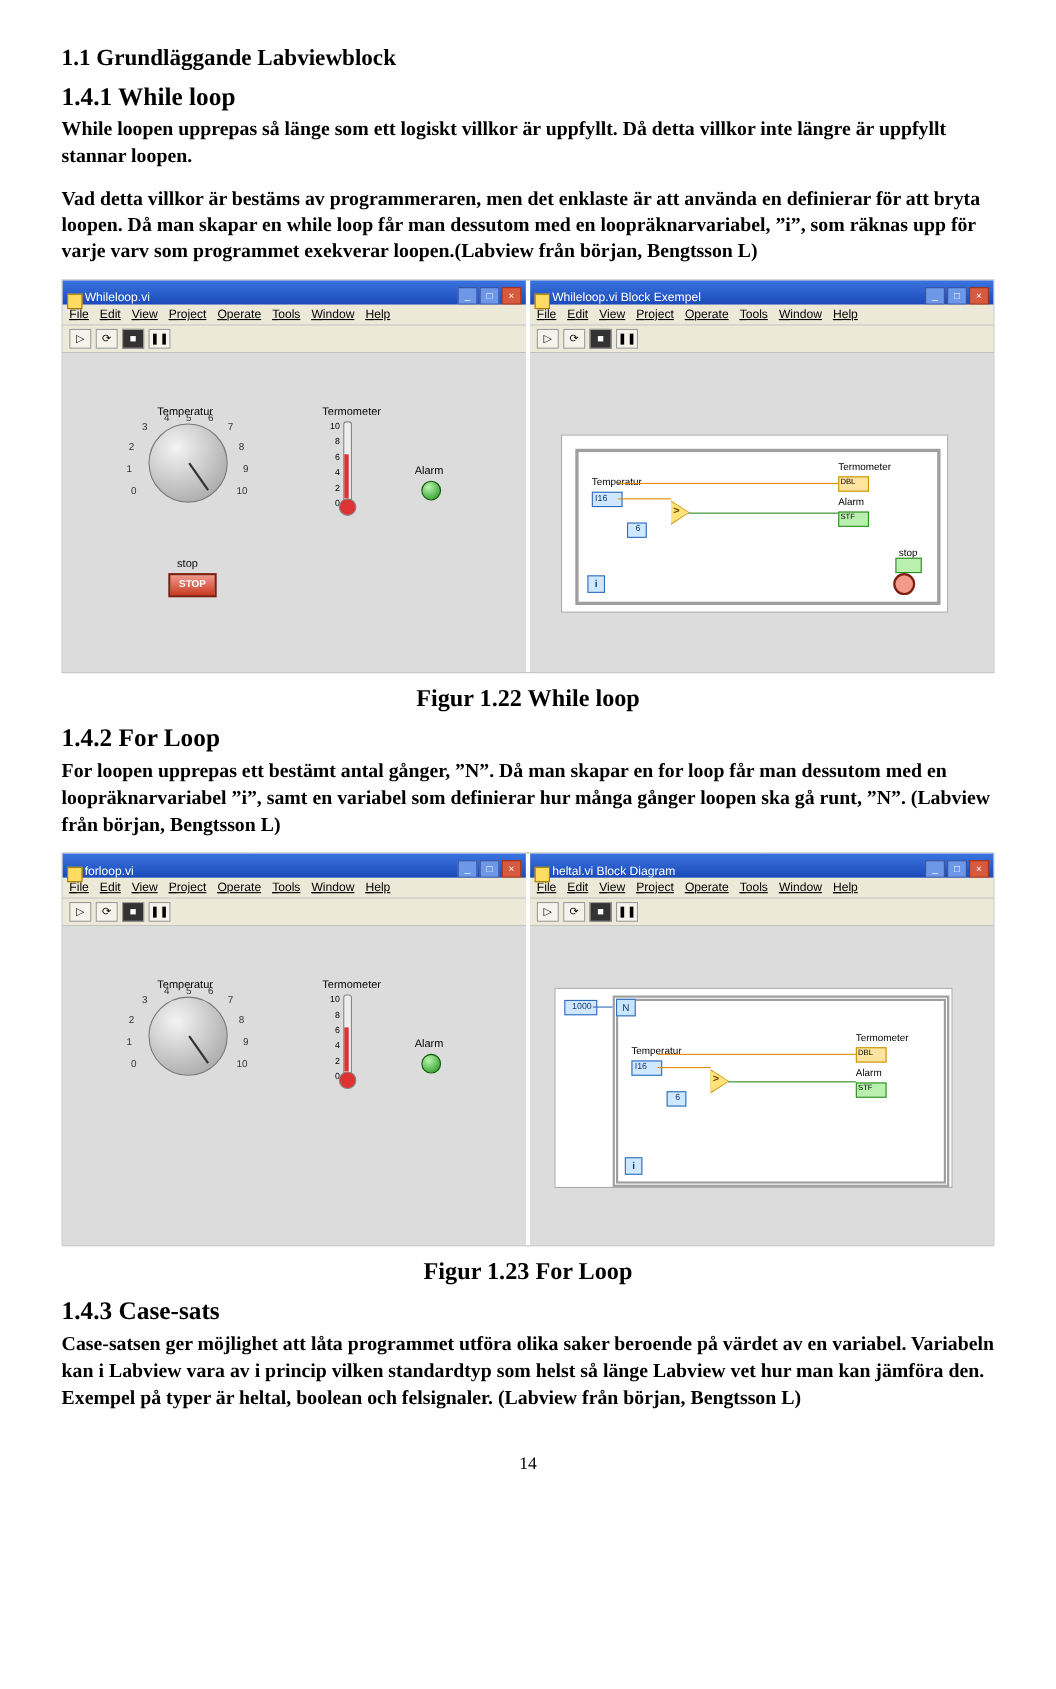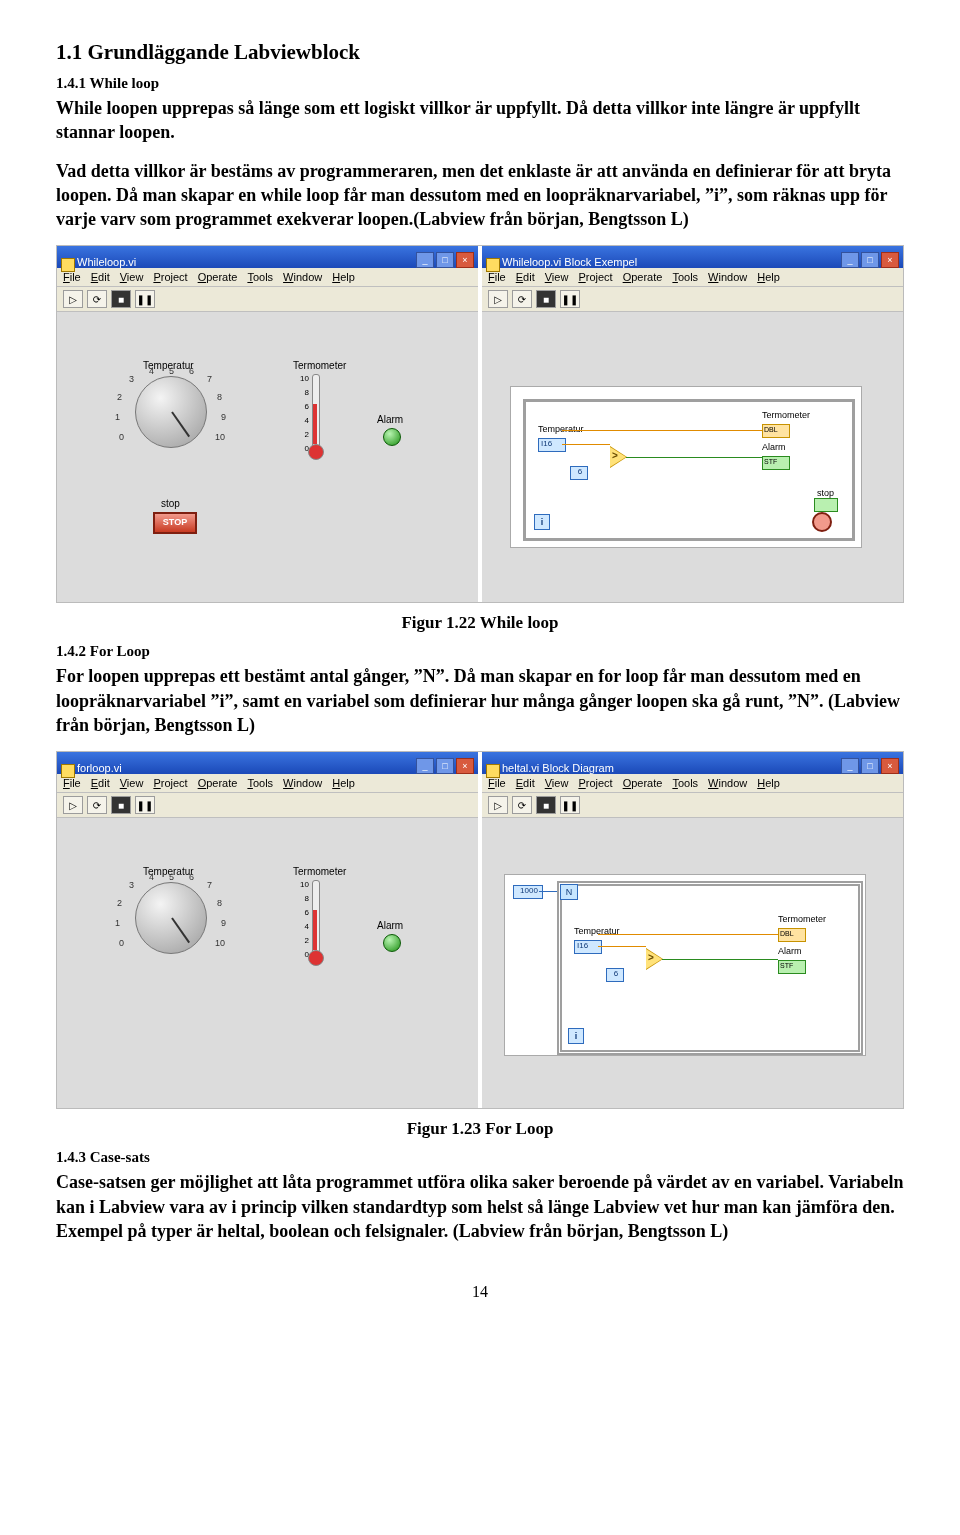--- a/index.html
+++ b/index.html
@@ -6,23 +6,23 @@
     margin: 0;
     padding: 40px 56px;
     font-family: "Times New Roman", Times, serif;
     font-size: 18px;
     color: #000;
     background: #fff;
     width: 960px;
     box-sizing: border-box;
   }
   h2 { font-size: 21px; font-weight: bold; margin: 0 0 10px 0; }
-  h3 { font-size: 15px; font-weight: bold; margin: 4px 0 4px 0; }
+  h3 { font-size: 23px; font-weight: bold; margin: 4px 0 4px 0; }
   p { margin: 0 0 14px 0; line-height: 1.35; font-weight: bold; }
-  .caption { text-align: center; font-weight: bold; font-size: 17px; margin: 6px 0 10px 0; }
+  .caption { text-align: center; font-weight: bold; font-size: 22px; margin: 6px 0 10px 0; }
   .page-num { text-align: center; font-size: 16px; margin-top: 40px; }
 
   
   .fig-row { display: flex; gap: 4px; margin: 6px 0 10px 0; border: 1px solid #bbb; }
   .panel { flex: 1 1 50%; background: #dcdcdc; display: flex; flex-direction: column; }
   .titlebar {
     display: flex; align-items: flex-end; height: 22px;
     background: linear-gradient(#3a74e0, #1b49b8);
     color: #fff; font: 11px Tahoma, sans-serif; padding: 0 4px;
   }
@@ -33,21 +33,21 @@
   }
   .titlebar .win-btns { display: flex; gap: 2px; }
   .titlebar .win-btn {
     width: 16px; height: 14px; background: #6f97e8; border: 1px solid #34529c;
     display: inline-flex; align-items: center; justify-content: center; font-size: 9px; color: #fff;
   }
   .titlebar .win-btn.close { background: #d85a3e; border-color: #9e2e19; }
 
   .menubar {
     background: #ece9d8; font: 11px Tahoma, sans-serif; color: #000;
-    padding: 3px 6px; display: flex; gap: 10px; border-bottom: 1px solid #bfbfbf;
+    padding: 3px 6px; display: flex; gap: 10px; border-bottom: 1px solid #bfbfbf; text-decoration: underline;
   }
   .menubar span u { text-decoration: underline; }
   .toolbar {
     background: #ece9d8; padding: 3px 6px; display: flex; gap: 4px; align-items: center;
     border-bottom: 1px solid #bfbfbf;
   }
   .tbtn {
     width: 18px; height: 16px; background: #f5f3ea; border: 1px solid #9c9c9c;
     display: inline-flex; align-items: center; justify-content: center; font-size: 10px;
   }

